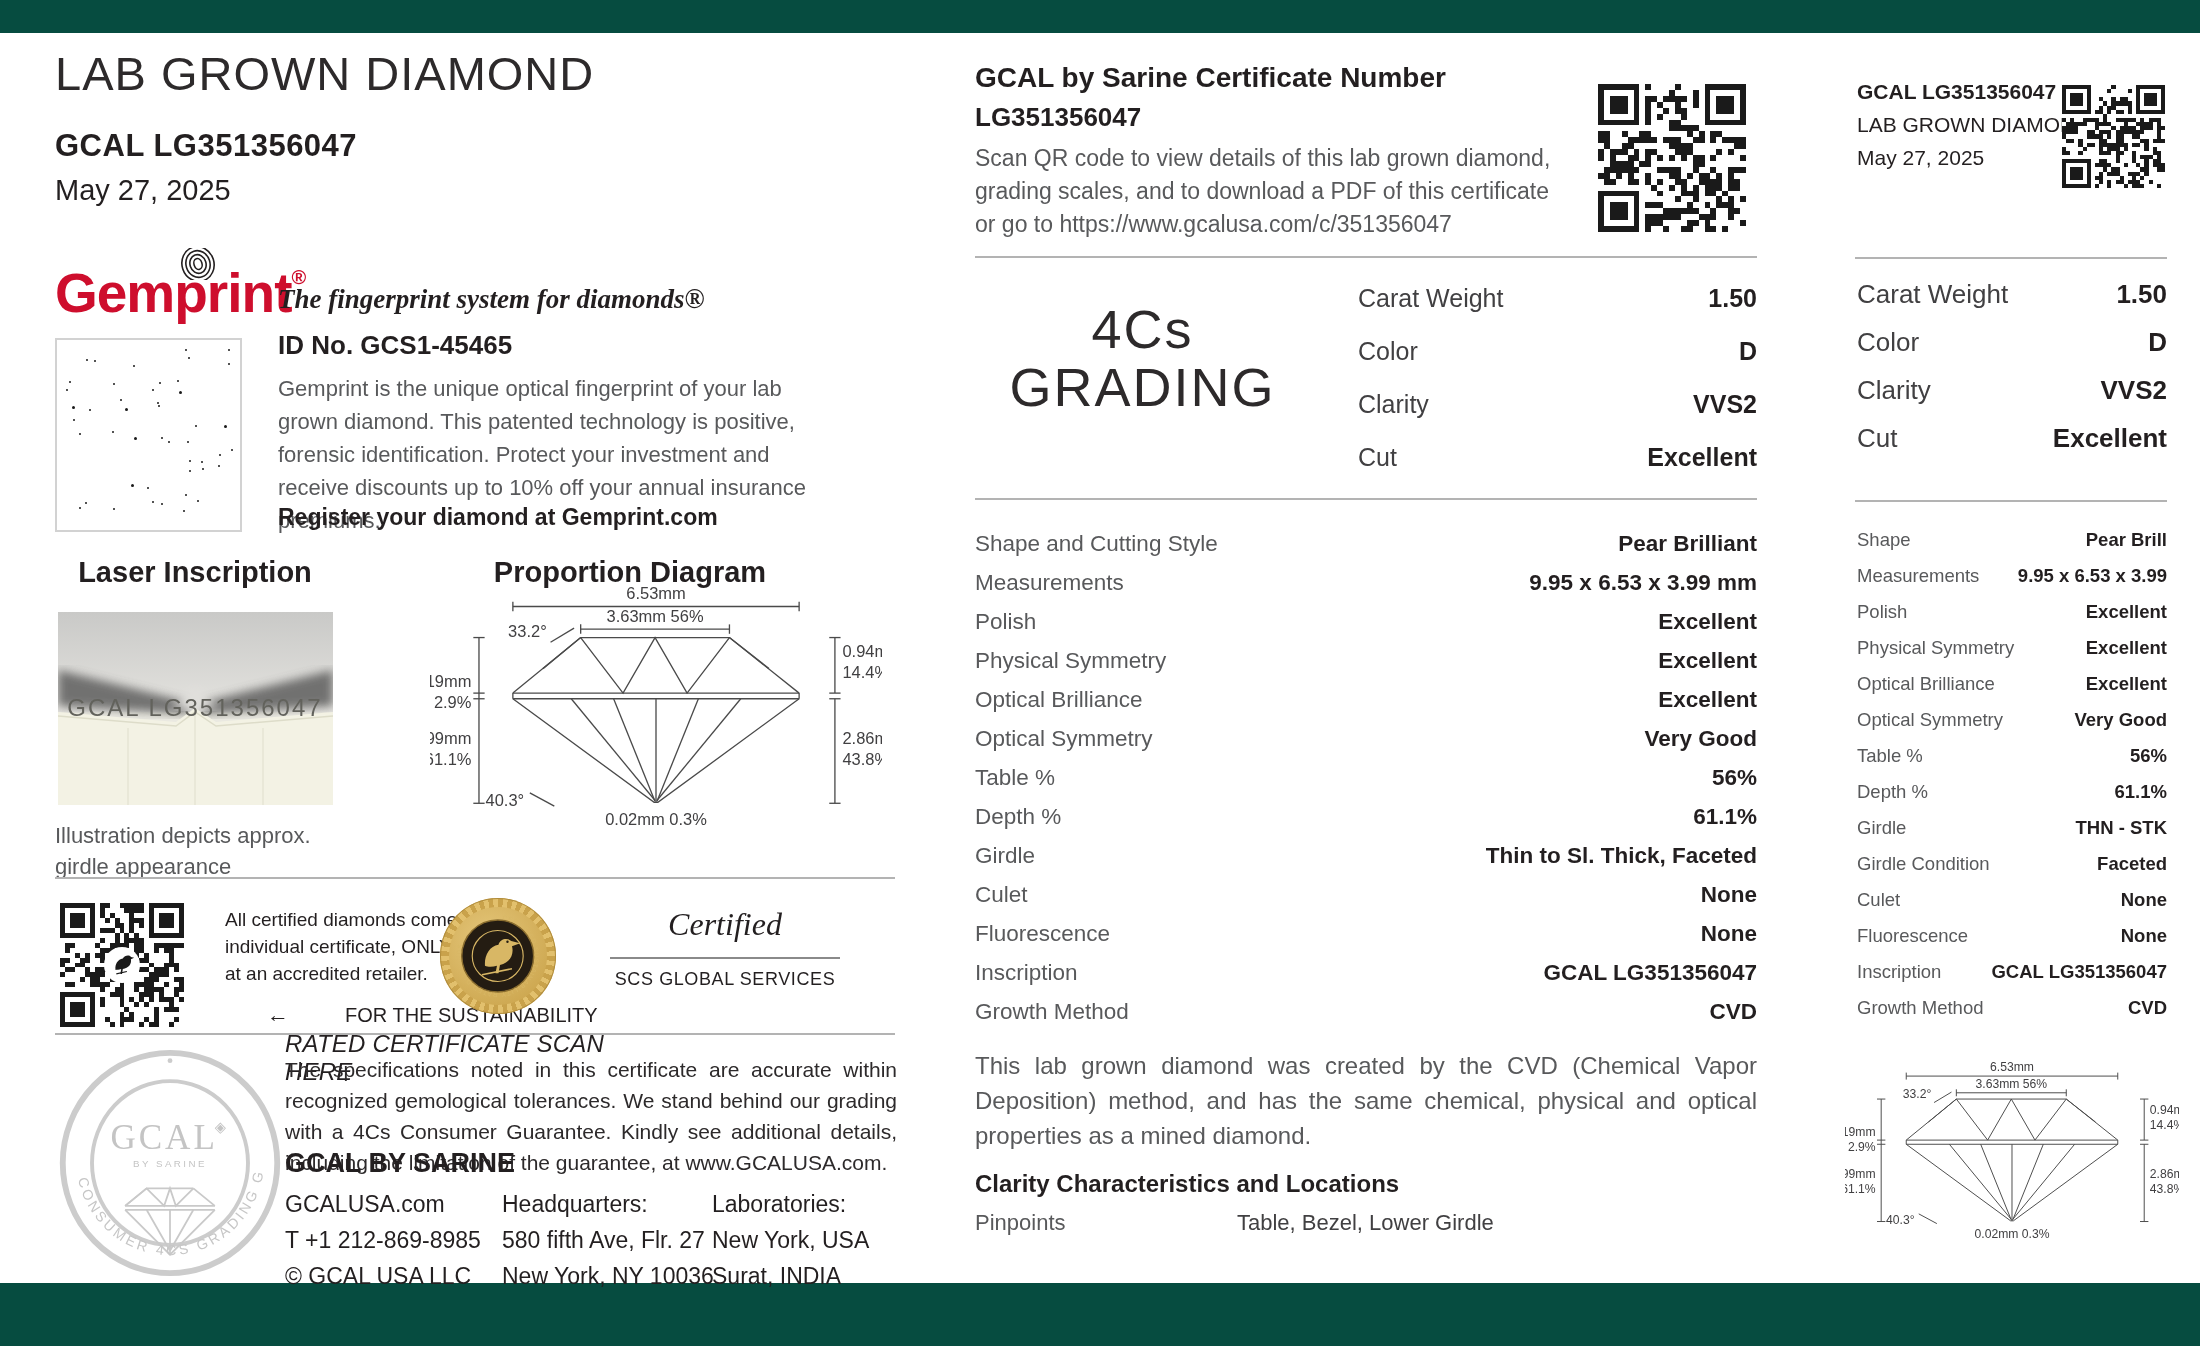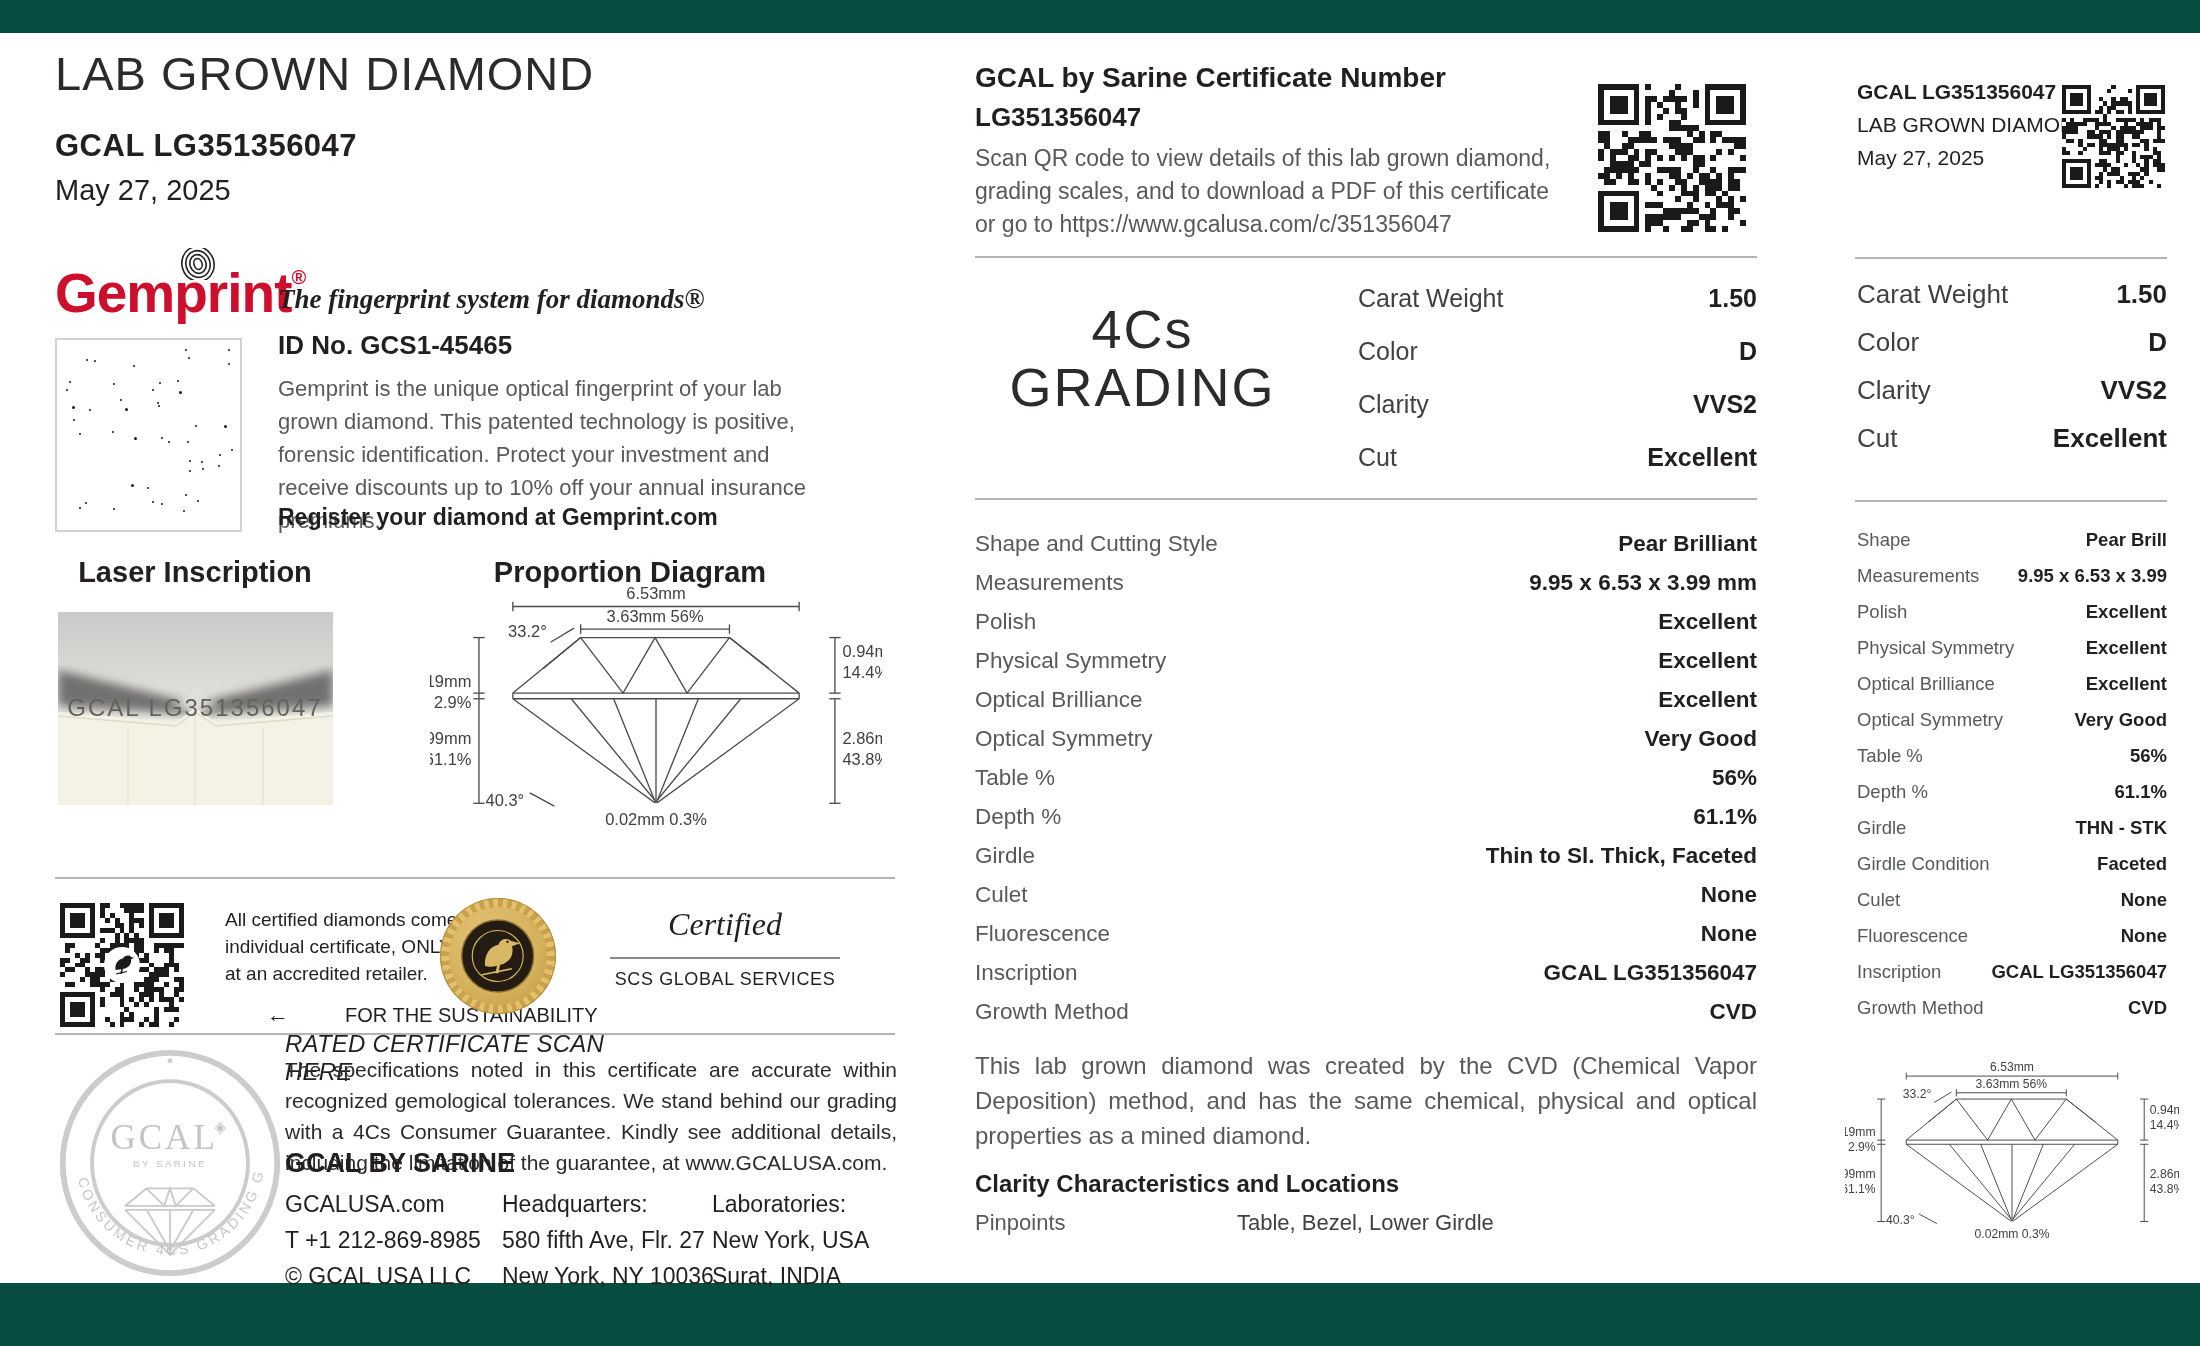--- a/index.html
+++ b/index.html
@@ -222,20 +222,24 @@
       <text x="44" y="134" text-anchor="end">2.9%</text>
       <text x="44" y="172" text-anchor="end">3.99mm</text>
       <text x="44" y="194" text-anchor="end">61.1%</text>
       <text x="438" y="172">2.86mm</text>
       <text x="438" y="194">43.8%</text>
       <text x="100" y="238" text-anchor="end">40.3°</text>
       <text x="240" y="258" text-anchor="middle">0.02mm 0.3%</text>
     </g>
   </svg>
 </div>
+  <div class="abs caption" style="left:55px;top:820px;">
+    <div>Illustration depicts approx.</div>
+    <div>girdle appearance</div>
+  </div>
 
   <div class="abs hr" style="left:55px;top:877px;width:840px;"></div>
 
   <div class="abs qr" style="left:60px;top:903px;width:124px;height:124px;"><svg viewBox="0 0 25 25" width="100%" height="100%" shape-rendering="crispEdges" preserveAspectRatio="none">
         <rect width="25" height="25" fill="#fff"></rect>
         <rect x="8" y="0" width="1" height="1" fill="#1a1a1a"></rect>
         <rect x="9" y="0" width="1" height="1" fill="#1a1a1a"></rect>
         <rect x="12" y="0" width="1" height="1" fill="#1a1a1a"></rect>
         <rect x="13" y="0" width="1" height="1" fill="#1a1a1a"></rect>
         <rect x="14" y="0" width="1" height="1" fill="#1a1a1a"></rect>

